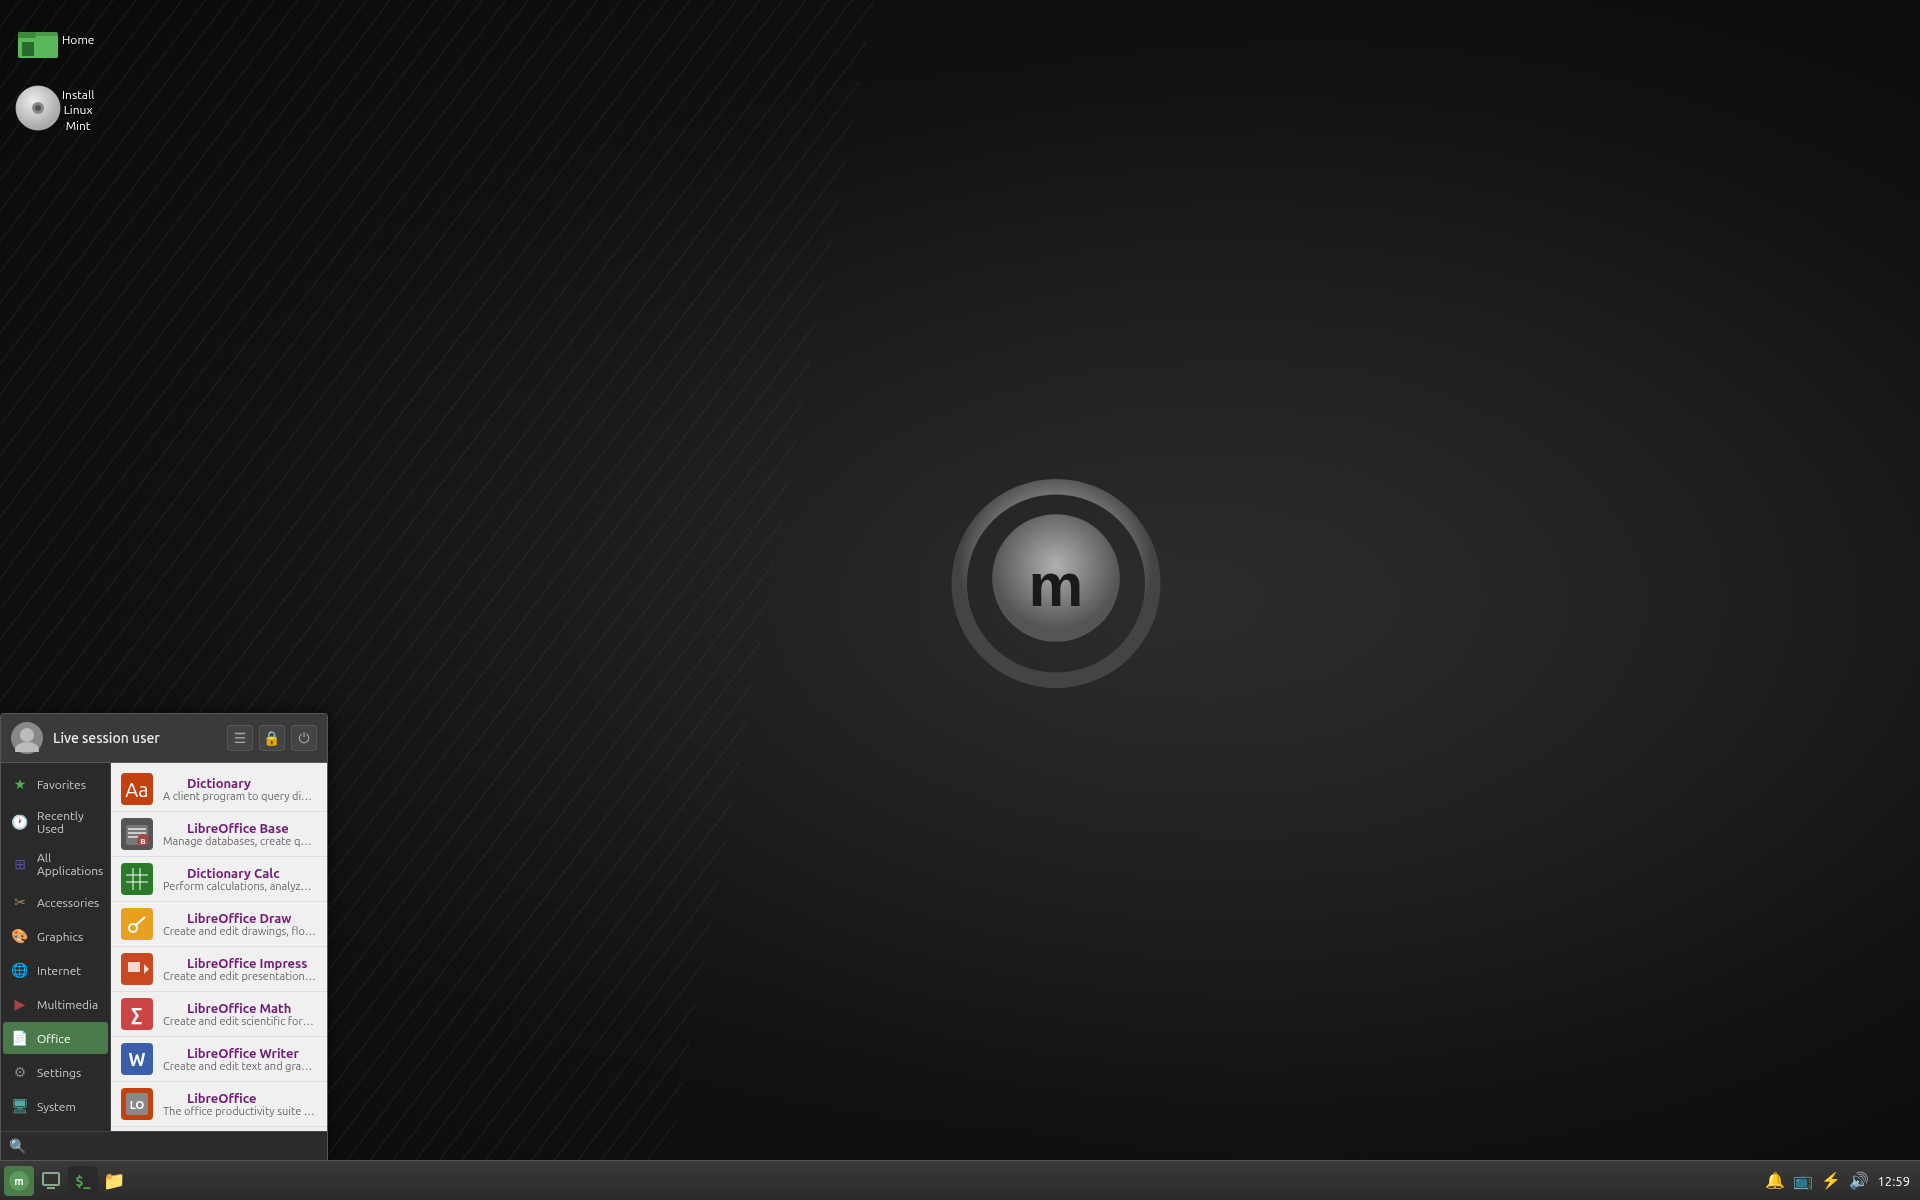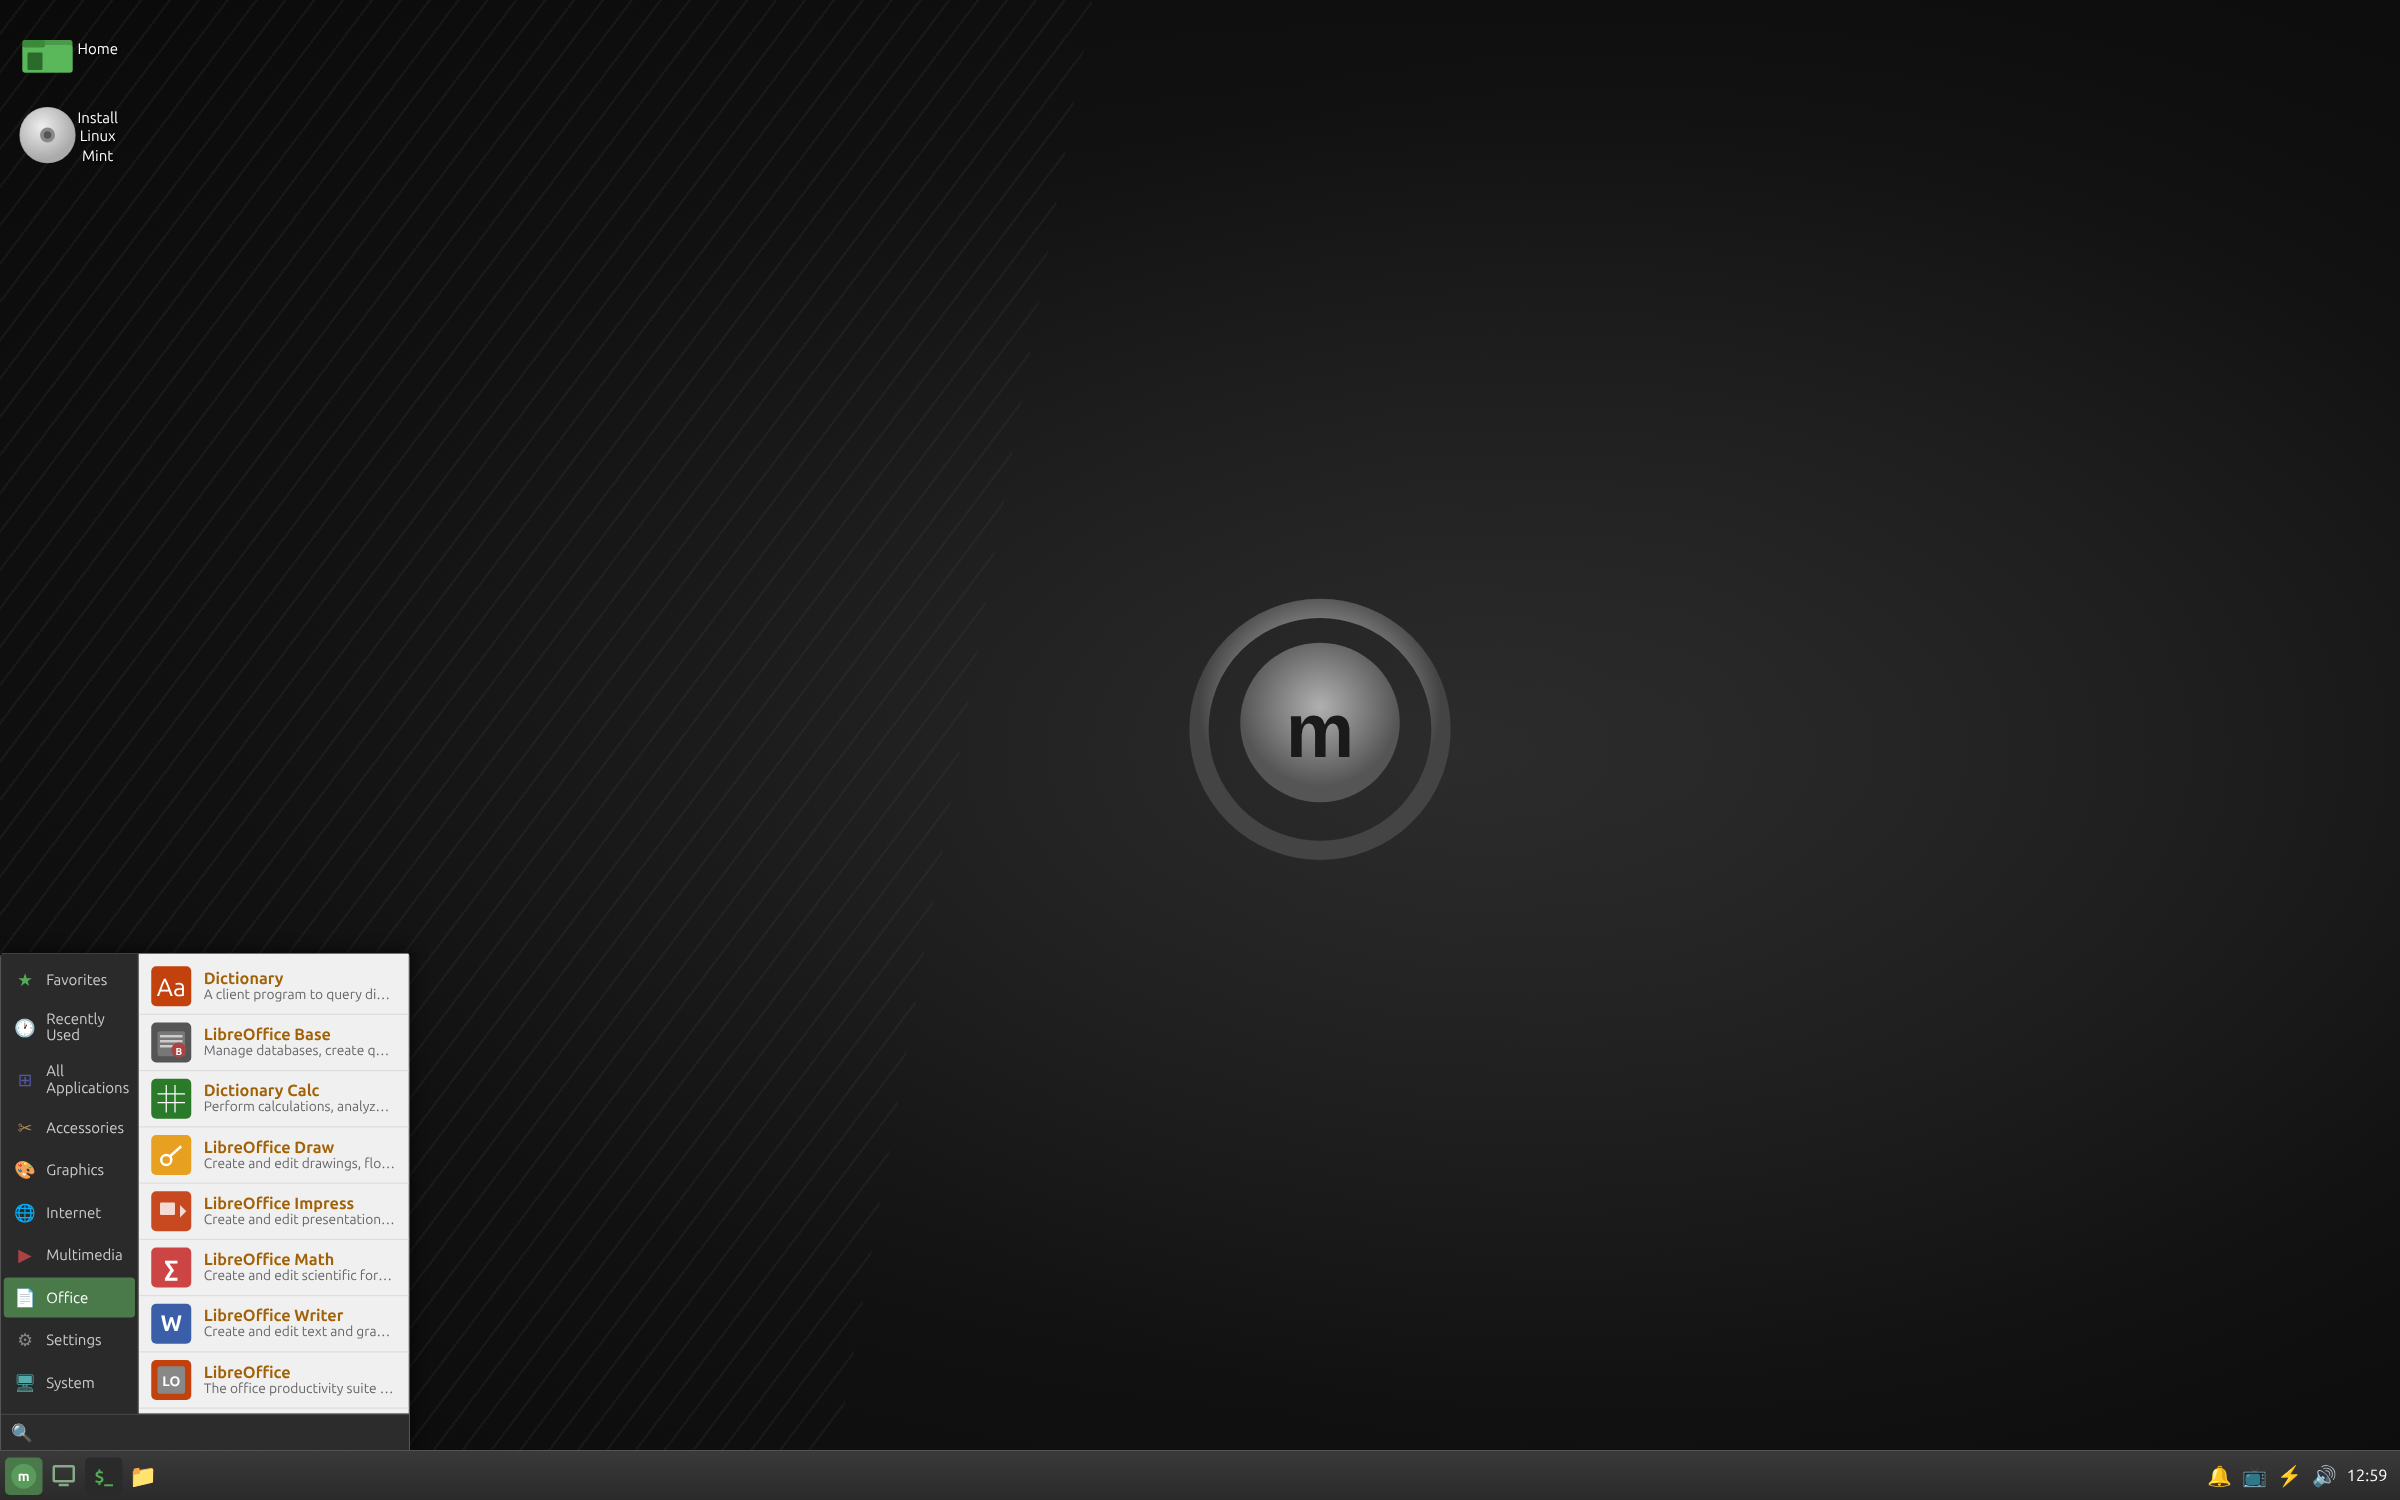--- a/index.html
+++ b/index.html
@@ -264,24 +264,25 @@
       display: flex;
       align-items: center;
       justify-content: center;
       border-radius: 4px;
       font-size: 20px;
     }
     .app-info { flex: 1; min-width: 0; }
     .app-name {
       font-size: 13px;
       font-weight: 600;
-      color: #a16207;
+      color: #701a75;
       white-space: nowrap;
       overflow: hidden;
       text-overflow: ellipsis;
+      margin-left: 24px;
     }
     .app-desc {
       font-size: 11px;
       color: #666;
       white-space: nowrap;
       overflow: hidden;
       text-overflow: ellipsis;
     }
 
     
@@ -378,20 +379,34 @@
           <circle cx="24" cy="24" r="3" fill="#555"></circle>
         </svg>
       </div>
       <span class="icon-label" style="white-space:pre-line">Install Linux
 Mint</span>
     </div>
   </div>
 
   <div class="start-menu">
 
+    <div class="menu-header">
+      <div class="user-avatar">
+        <svg width="28" height="28" viewBox="0 0 28 28">
+          <circle cx="14" cy="11" r="7" fill="#bbb"></circle>
+          <ellipse cx="14" cy="26" rx="12" ry="8" fill="#bbb"></ellipse>
+        </svg>
+      </div>
+      <span class="user-name">Live session user</span>
+      <div class="header-actions">
+        <div class="header-action-btn" title="Files">☰</div>
+        <div class="header-action-btn" title="Lock">🔒</div>
+        <div class="header-action-btn" title="Logout">⏻</div>
+      </div>
+    </div>
 
     <div class="menu-body">
 
       <div class="menu-sidebar">
         <div class="sidebar-item">
           <span class="sidebar-icon si-green">★</span>
           <span class="sidebar-label">Favorites</span>
         </div>
         <div class="sidebar-item">
           <span class="sidebar-icon si-gray">🕐</span>

